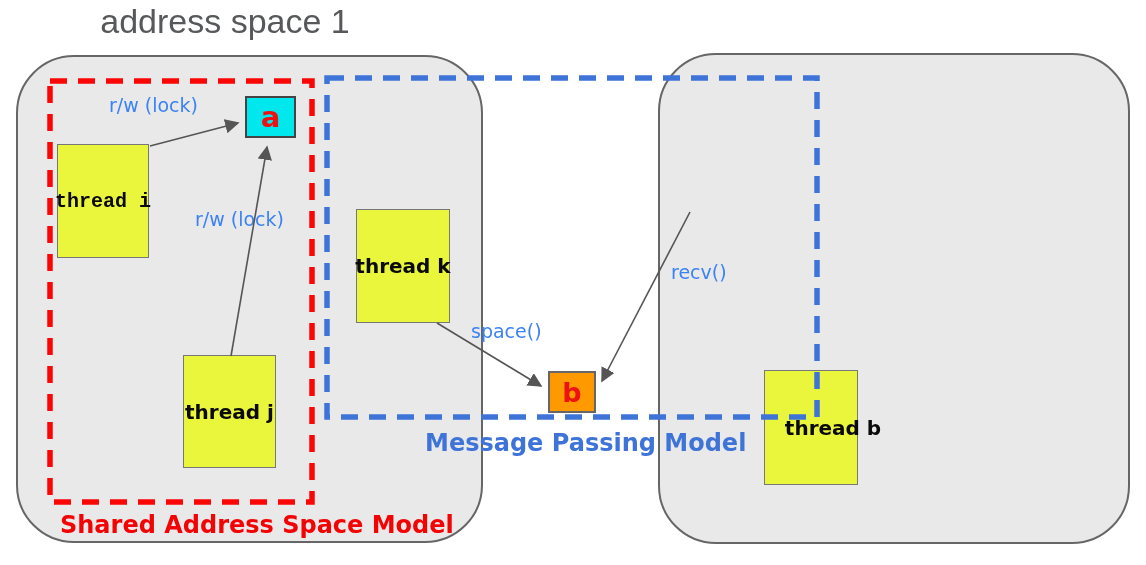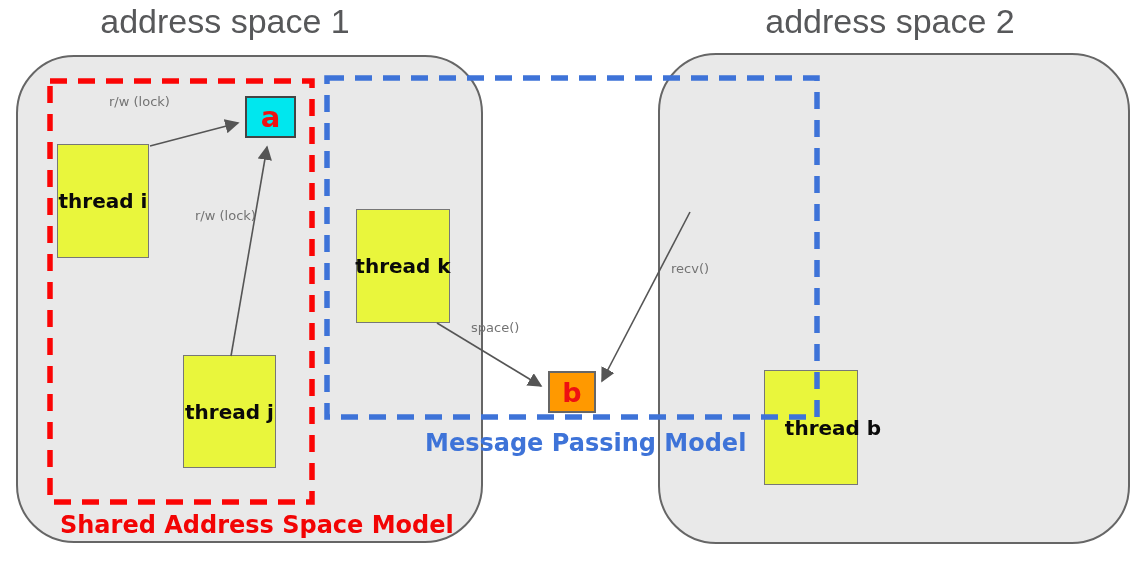--- a/index.html
+++ b/index.html
@@ -52,22 +52,22 @@
     display: flex;
     align-items: center;
     justify-content: center;
     font-weight: bold;
     color: #ee1111;
   }
   .var-a { background: #00e7ee; border: 2px solid #444; font-size: 29px; }
   .var-b { background: #ff9900; border: 2px solid #666; font-size: 27px; }
   .op-label {
     position: absolute;
-    font-size: 13px;
-    color: #737373;
+    font-size: 19px;
+    color: #3b82f6;
     z-index: 4;
     white-space: nowrap;
   }
   .model-label {
     position: absolute;
     font-weight: bold;
     text-align: center;
     z-index: 4;
     white-space: nowrap;
   }
@@ -80,26 +80,25 @@
     z-index: 5;
     pointer-events: none;
   }
 </style>
 </head>
 <body>
 
 <div class="canvas">
 
   <div class="space-title" style="left:100px; width:250px;">address space 1</div>
-  <div class="space-title" style="left:765px; width:250px;">address space 2</div>
 
   <div class="addr-space" style="left:16px; top:55px; width:467px; height:488px;"></div>
   <div class="addr-space" style="left:658px; top:53px; width:472px; height:491px;"></div>
 
-  <div class="thread-box" style="left:57px; top:144px; width:92px; height:114px;">
+  <div class="thread-box" style="left:57px; top:144px; width:92px; height:114px;font-family:Liberation Mono, monospace;">
     <span class="thread-label">thread i</span>
   </div>
   <div class="thread-box" style="left:183px; top:355px; width:93px; height:113px;">
     <span class="thread-label">thread j</span>
   </div>
   <div class="thread-box" style="left:356px; top:209px; width:94px; height:114px;">
     <span class="thread-label">thread k</span>
   </div>
 
   <div class="thread-box" style="left:764px; top:370px; width:94px; height:115px;padding-left:44px;">

